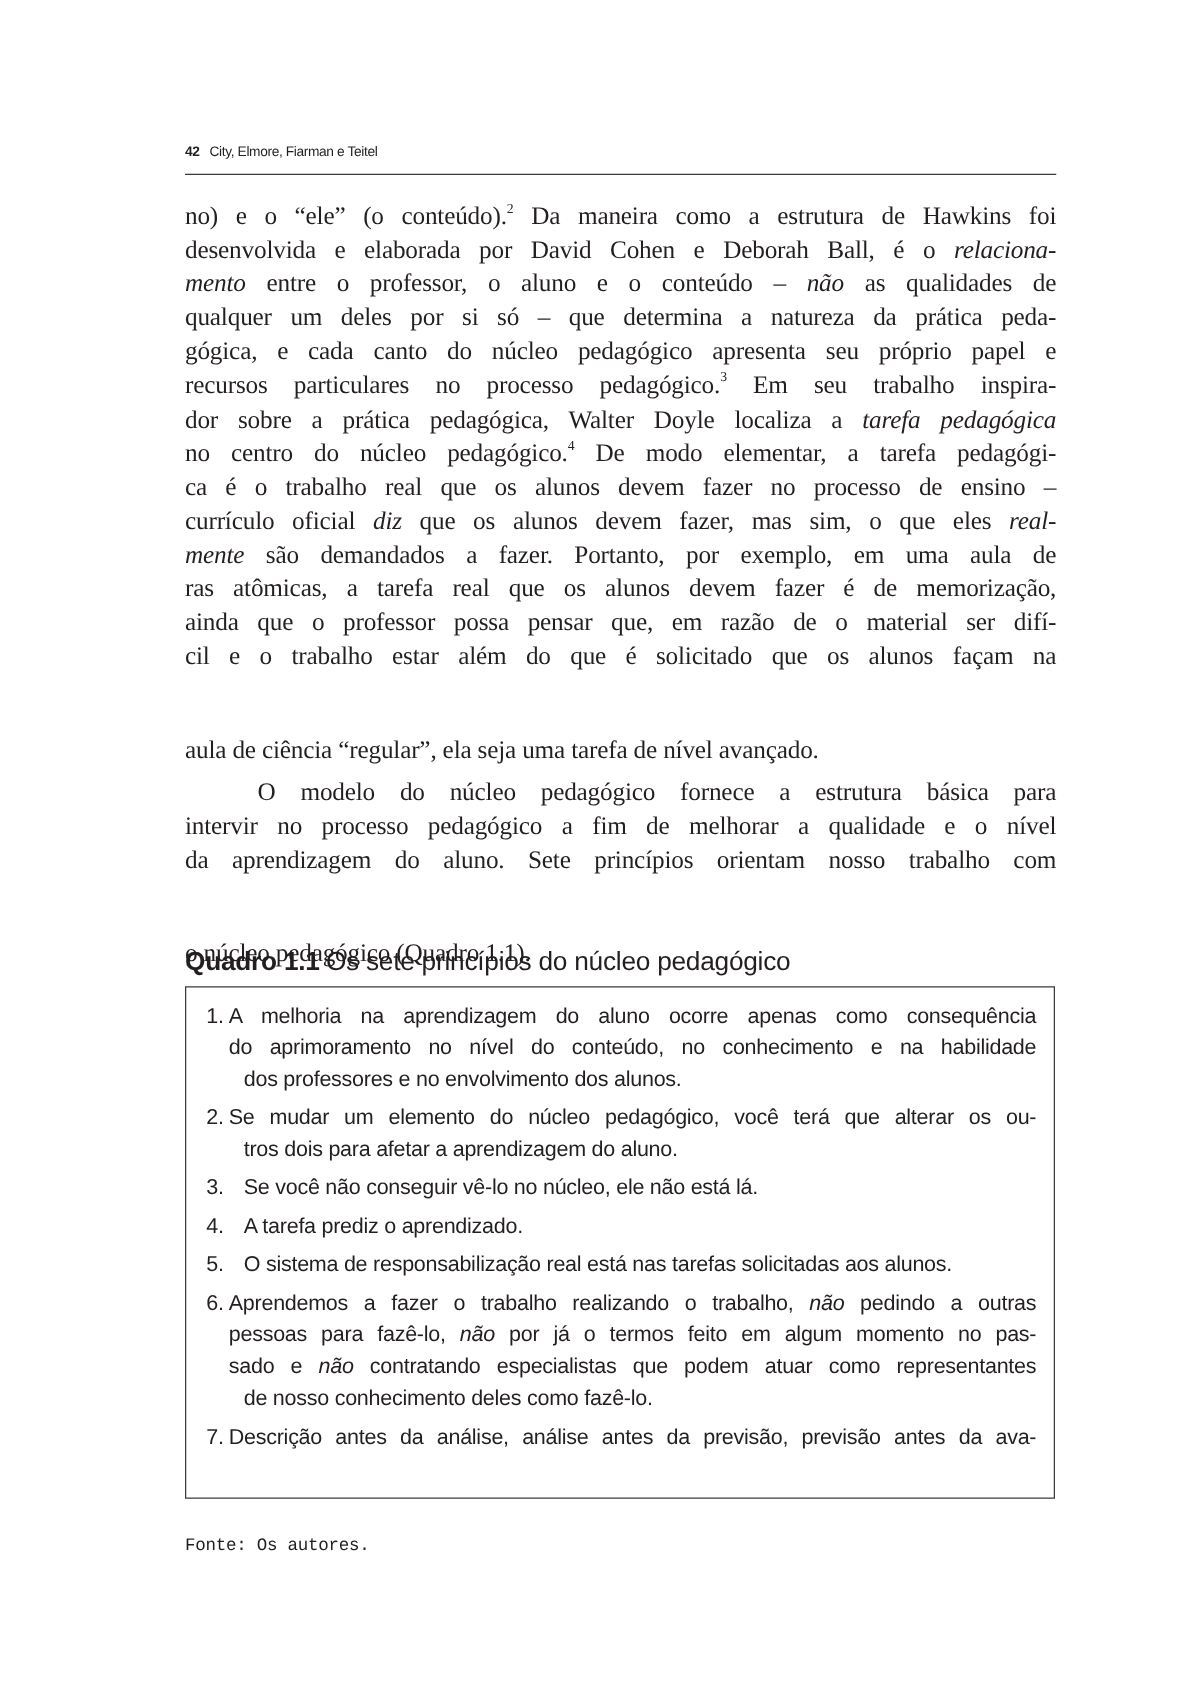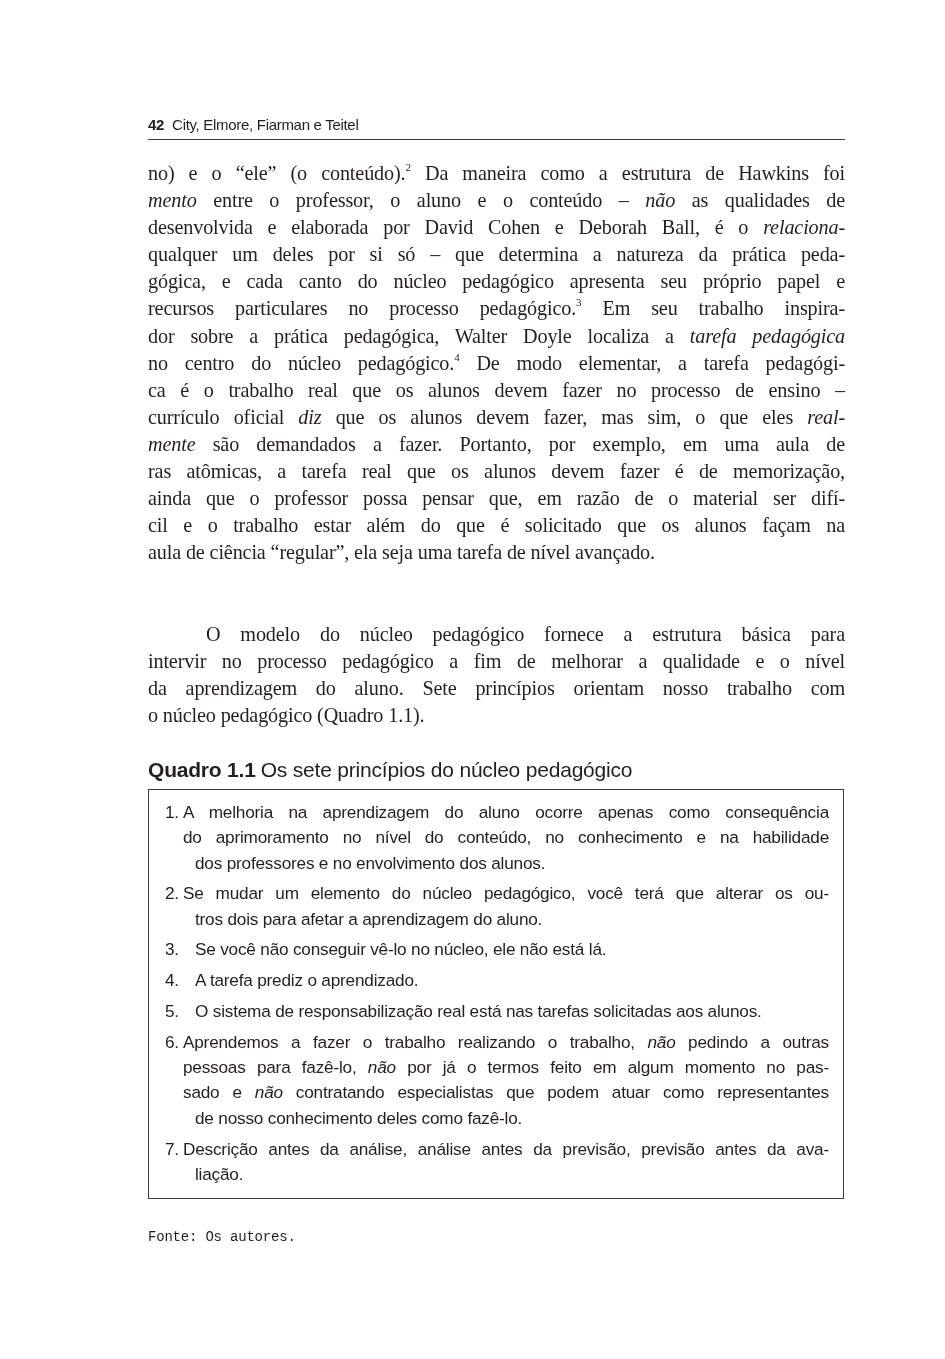--- a/index.html
+++ b/index.html
@@ -1,27 +1,27 @@
 <!DOCTYPE html>
 <html><head>
   <meta charset="utf-8">
   <style>
     html, body { margin: 0; padding: 0; background: #ffffff; }
     body { width: 945px; height: 1359px; position: relative; overflow: hidden; color: #231f20; }
     .page { position: absolute; left: 0; top: 0; width: 945px; height: 1359px; }
 
     .running-head { position: absolute; left: 148px; top: 116px; width: 697px; height: 22px;
-      font-family: "Liberation Sans", sans-serif; font-size: 15px; letter-spacing: -0.3px; }
+      font-family: "Liberation Sans", sans-serif; font-size: 11px; letter-spacing: -0.3px; }
     .running-head .pg { font-weight: bold; margin-right: 8px; }
     .head-rule { position: absolute; left: 148px; top: 139px; width: 697px; height: 0; border-top: 1.3px solid #3a3a3a; }
 
     .body-text { position: absolute; left: 148px; width: 697px;
       font-family: "Liberation Serif", serif; font-size: 20.2px; line-height: 27.1px; letter-spacing: -0.15px; }
     .line { display: block; height: 27.1px; white-space: nowrap; text-align: justify; text-align-last: justify; }
-    .line.last { text-align-last: left; }
+    .line.last { text-align-last: left; margin-top: 48px; }
     .line.indent { padding-left: 58px; }
     .line i { font-style: italic; }
     sup { font-size: 11px; vertical-align: 9px; line-height: 0; }
 
     .caption { position: absolute; left: 148px; top: 758px; font-family: "Liberation Sans", sans-serif; font-size: 21px; letter-spacing: -0.2px; }
     .caption .num { font-weight: bold; margin-right: 5px; }
 
     .box { position: absolute; left: 148px; top: 789px; width: 694px; height: 408px; border: 1.3px solid #3a3a3a; }
     .items { position: absolute; left: 16px; top: 10px; width: 664px;
       font-family: "Liberation Sans", sans-serif; font-size: 17.2px; line-height: 25.3px; letter-spacing: -0.2px; }
@@ -39,22 +39,22 @@
 
 <div class="page">
 
   <div class="running-head">
     <span class="pg">42</span><span>City, Elmore, Fiarman e Teitel</span>
   </div>
   <div class="head-rule"></div>
 
   <div class="body-text" id="para1" style="top:160px;">
       <span class="line">no) e o “ele” (o conteúdo).<sup>2</sup> Da maneira como a estrutura de Hawkins foi</span>
+      <span class="line">desenvolvida e elaborada por David Cohen e Deborah Ball, é o <i>relaciona-</i></span>
       <span class="line"><i>mento</i> entre o professor, o aluno e o conteúdo – <i>não</i> as qualidades de</span>
-      <span class="line">desenvolvida e elaborada por David Cohen e Deborah Ball, é o <i>relaciona-</i></span>
       <span class="line">qualquer um deles por si só – que determina a natureza da prática peda-</span>
       <span class="line">gógica, e cada canto do núcleo pedagógico apresenta seu próprio papel e</span>
       <span class="line">recursos particulares no processo pedagógico.<sup>3</sup> Em seu trabalho inspira-</span>
       <span class="line">dor sobre a prática pedagógica, Walter Doyle localiza a <i>tarefa pedagógica</i></span>
       <span class="line">no centro do núcleo pedagógico.<sup>4</sup> De modo elementar, a tarefa pedagógi-</span>
       <span class="line">ca é o trabalho real que os alunos devem fazer no processo de ensino –</span>
       <span class="line">currículo oficial <i>diz</i> que os alunos devem fazer, mas sim, o que eles <i>real-</i></span>
       <span class="line"><i>mente</i> são demandados a fazer. Portanto, por exemplo, em uma aula de</span>
       <span class="line">ras atômicas, a tarefa real que os alunos devem fazer é de memorização,</span>
       <span class="line">ainda que o professor possa pensar que, em razão de o material ser difí-</span>
@@ -113,20 +113,19 @@
             <span class="l">Aprendemos a fazer o trabalho realizando o trabalho, <i>não</i> pedindo a outras</span>
             <span class="l">pessoas para fazê-lo, <i>não</i> por já o termos feito em algum momento no pas-</span>
             <span class="l">sado e <i>não</i> contratando especialistas que podem atuar como representantes</span>
             <span class="l last">de nosso conhecimento deles como fazê-lo.</span>
           </span>
         </div>
         <div class="item">
           <span class="n">7.</span>
           <span class="t">
             <span class="l">Descrição antes da análise, análise antes da previsão, previsão antes da ava-</span>
-            <span class="l last">liação.</span>
           </span>
         </div>
       </div>
   </div>
 
   <div class="source">Fonte: Os autores.</div>
 </div>
 
 </body></html>

